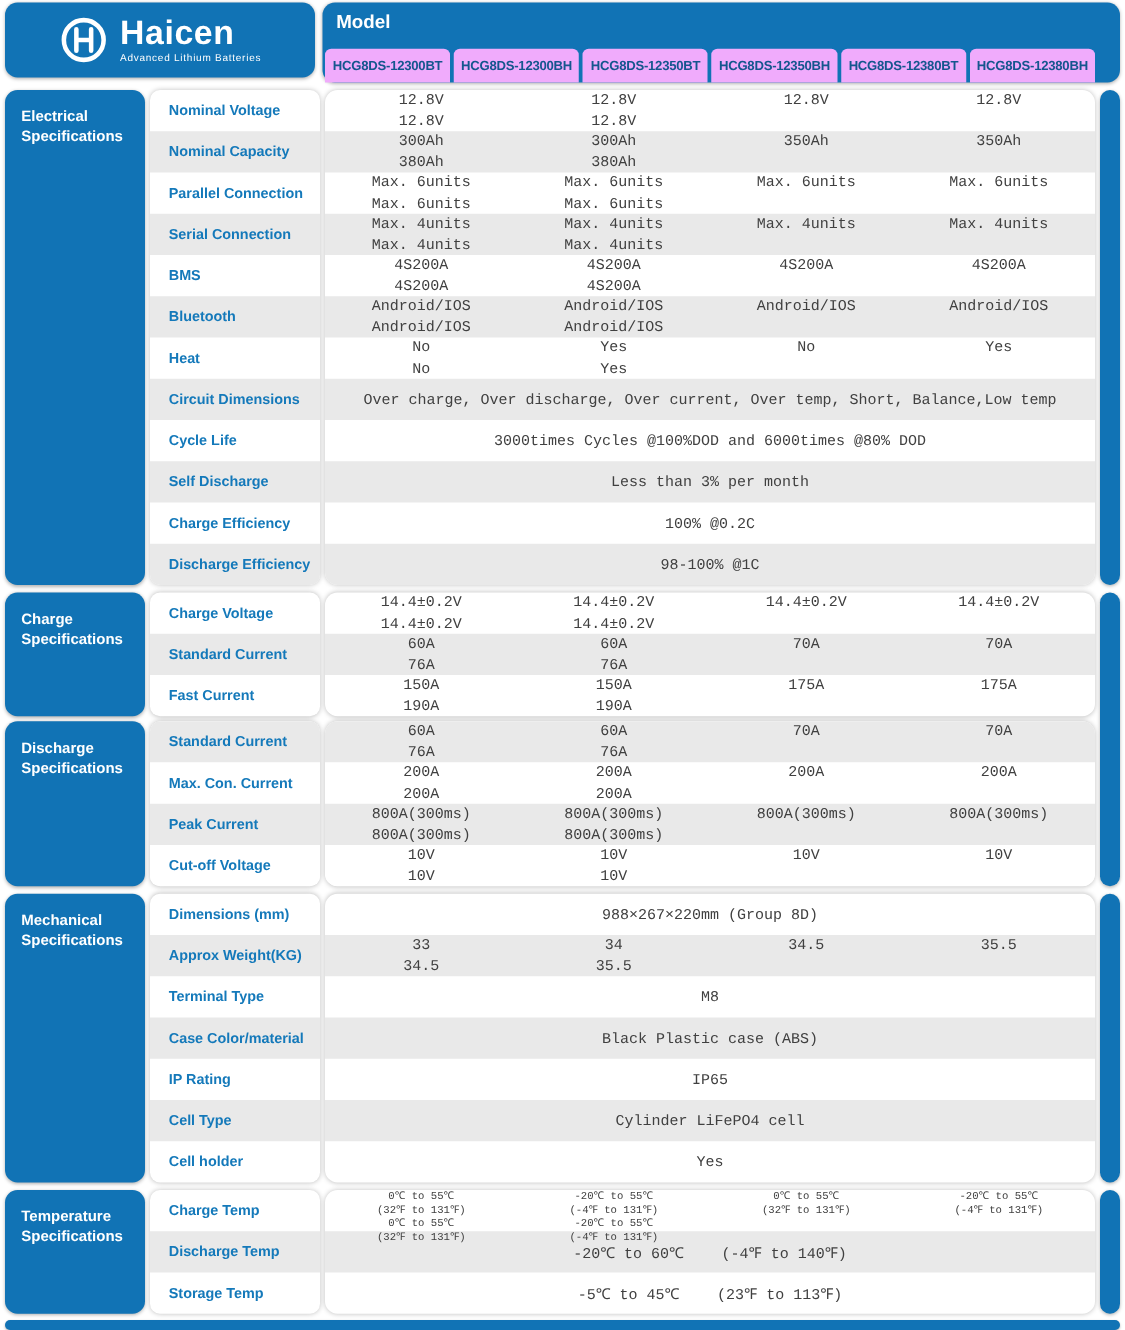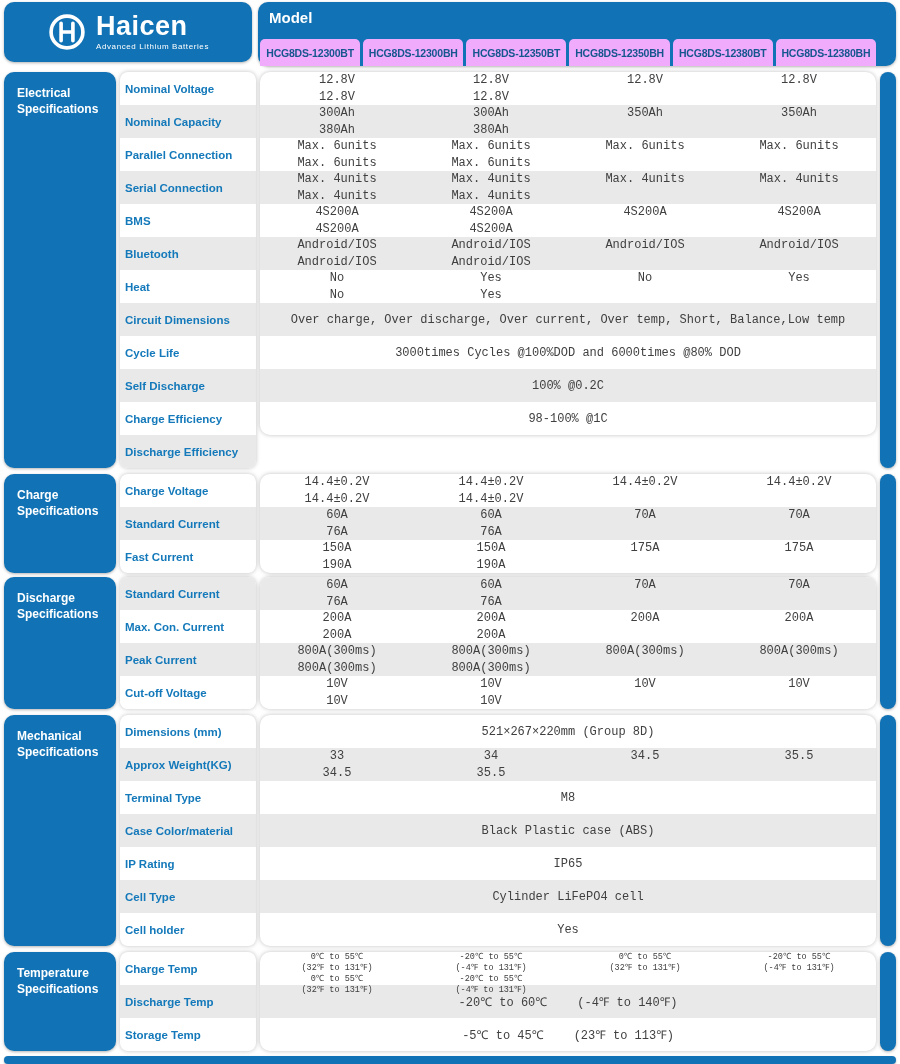--- a/index.html
+++ b/index.html
@@ -46,21 +46,21 @@
   .side{
     background:var(--blue);border-radius:10px;color:#ffffff;font-weight:bold;
     font-size:12px;line-height:1.35;padding:13px 6px 0 13px;flex:1;
     box-shadow:0 1px 3px rgba(0,0,0,.3);
   }
   .side.h99{flex:none;height:99px;}
   .side.h132{flex:none;height:132px;}
   .labels-col{width:136px;flex:none;display:flex;flex-direction:column;gap:4px;}
   .labels{background:#fff;border-radius:8px;overflow:hidden;box-shadow:0 0 4px rgba(0,0,0,.25);}
   .lrow{
-    height:33px;display:flex;align-items:center;padding-left:5px;
+    height:33px;display:flex;align-items:center;padding-left:15px;
     color:var(--label-blue);font-weight:bold;font-size:11.5px;white-space:nowrap;
   }
   .vals-col{flex:1;min-width:0;display:flex;flex-direction:column;gap:4px;}
   .vals{background:#fff;border-radius:10px;overflow:hidden;box-shadow:0 0 4px rgba(0,0,0,.25);}
   .vrow{
     height:33px;display:grid;grid-template-columns:repeat(4,1fr);
     align-items:center;text-align:center;font-size:12px;color:var(--val-text);font-family:Liberation Mono, monospace;
   }
   .vrow.span{display:flex;align-items:center;justify-content:center;gap:30px;}
   .vrow.temp-grid{font-size:8.5px;line-height:1.3;}
@@ -179,20 +179,23 @@
             <div>No</div>
             <div>Yes</div>
           </div>
         <div class="vrow span">
             <span>Over charge, Over discharge, Over current, Over temp, Short, Balance,Low temp</span>
           </div>
         <div class="vrow span">
             <span>3000times Cycles @100%DOD and 6000times @80% DOD</span>
           </div>
         <div class="vrow span">
+            <span>Less than 3% per month</span>
+          </div>
+        <div class="vrow span">
             <span>100% @0.2C</span>
           </div>
         <div class="vrow span">
             <span>98-100% @1C</span>
           </div>
       </div>
     </div>
     <div class="stripe-col">
         <div class="stripe"></div>
       </div>
@@ -294,21 +297,21 @@
         <div class="lrow">Terminal Type</div>
         <div class="lrow">Case Color/material</div>
         <div class="lrow">IP Rating</div>
         <div class="lrow">Cell Type</div>
         <div class="lrow">Cell holder</div>
       </div>
     </div>
     <div class="vals-col">
       <div class="vals">
         <div class="vrow span">
-            <span>521×267×220mm (Group 8D)</span>
+            <span>988×267×220mm (Group 8D)</span>
           </div>
         <div class="vrow">
             <div>33</div>
             <div>34</div>
             <div>34.5</div>
             <div>35.5</div>
             <div>34.5</div>
             <div>35.5</div>
           </div>
         <div class="vrow span">

